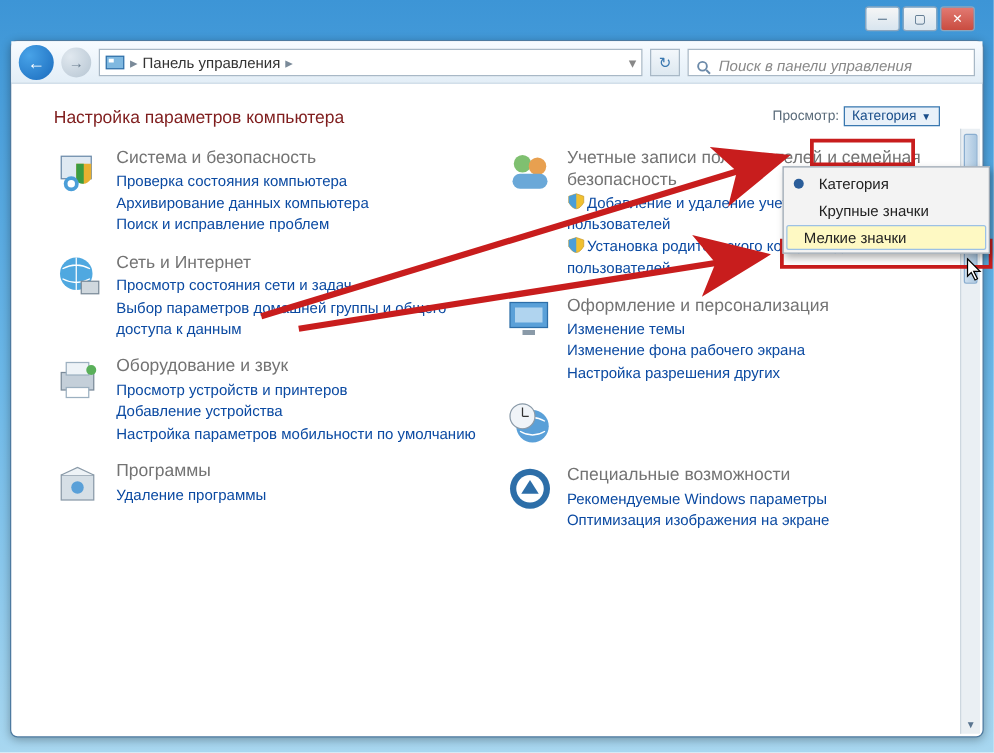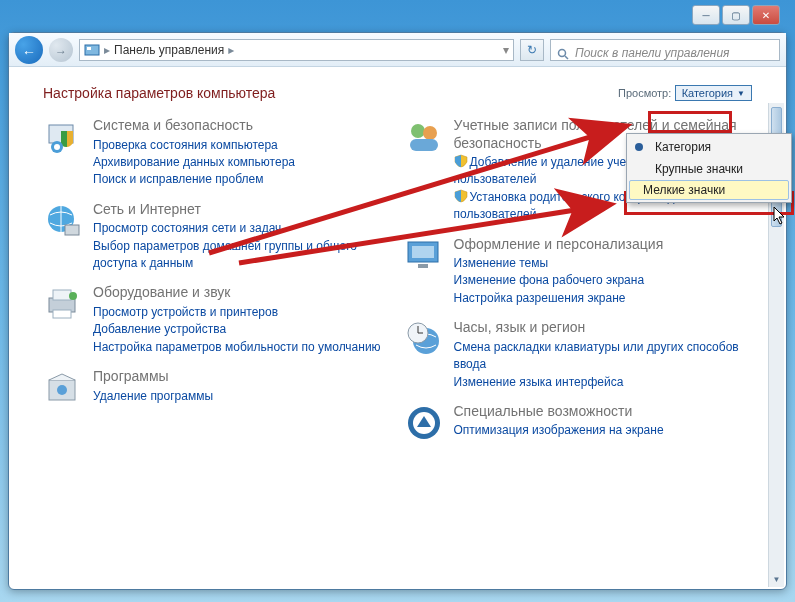--- a/index.html
+++ b/index.html
@@ -284,49 +284,45 @@
             <svg width="40" height="40">
                 <rect x="4" y="6" width="30" height="20" fill="#5aa0d8" stroke="#2d6ea8"></rect>
                 <rect x="8" y="10" width="22" height="12" fill="#b0d4ef"></rect>
                 <rect x="14" y="28" width="10" height="4" fill="#8a9aa8"></rect>
               </svg>
           </div>
           <div class="cat-body">
             <div class="cat-title">Оформление и персонализация</div>
             <span class="cat-link">Изменение темы</span>
             <span class="cat-link">Изменение фона рабочего экрана</span>
-            <span class="cat-link">Настройка разрешения экране</span>
+            <span class="cat-link">Настройка разрешения других</span>
           </div>
         </div>
         <div class="cat" style="margin-top:12px">
           <div class="icon">
             <svg width="40" height="40">
                 <circle cx="22" cy="22" r="13" fill="#5aa0d8"></circle>
                 <path d="M12 18 Q22 12 32 18 M12 26 Q22 32 32 26" stroke="#fff" fill="none"></path>
                 <circle cx="14" cy="14" r="10" fill="#f0f4f8" stroke="#8a9aa8"></circle>
                 <line x1="14" y1="14" x2="14" y2="7" stroke="#333"></line>
                 <line x1="14" y1="14" x2="19" y2="14" stroke="#333"></line>
               </svg>
           </div>
-          <div class="cat-body">
-            <div class="cat-title">Часы, язык и регион</div>
-            <span class="cat-link">Смена раскладки клавиатуры или других способов ввода</span>
-            <span class="cat-link">Изменение языка интерфейса</span>
-          </div>
         </div>
         <div class="cat" style="margin-top:12px">
           <div class="icon">
             <svg width="40" height="40">
                 <circle cx="20" cy="20" r="16" fill="#2d6ea8"></circle>
                 <circle cx="20" cy="20" r="11" fill="#fff"></circle>
                 <path d="M20 13 L13 24 L27 24 Z" fill="#2d6ea8"></path>
               </svg>
           </div>
           <div class="cat-body">
             <div class="cat-title">Специальные возможности</div>
+            <span class="cat-link">Рекомендуемые Windows параметры</span>
             <span class="cat-link">Оптимизация изображения на экране</span>
           </div>
         </div>
       </div>
     </div>
 
     <div class="scrollbar">
       <div class="sb-arrow top">▲</div>
       <div class="sb-thumb"></div>
       <div class="sb-arrow bot">▼</div>

